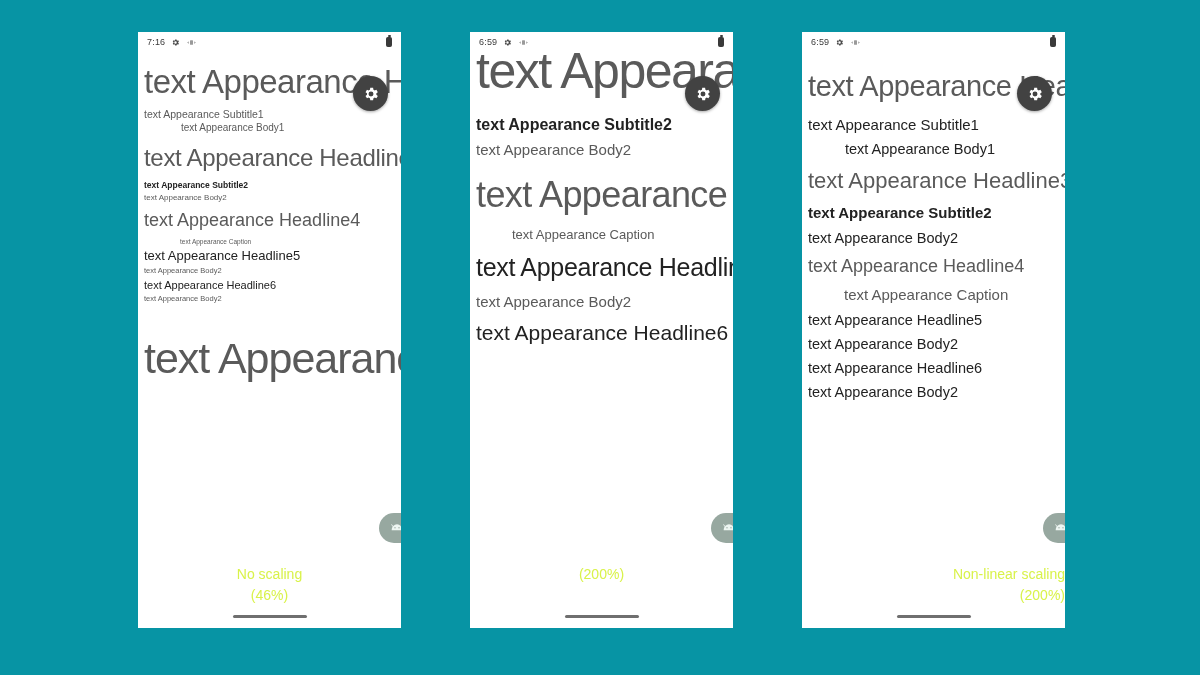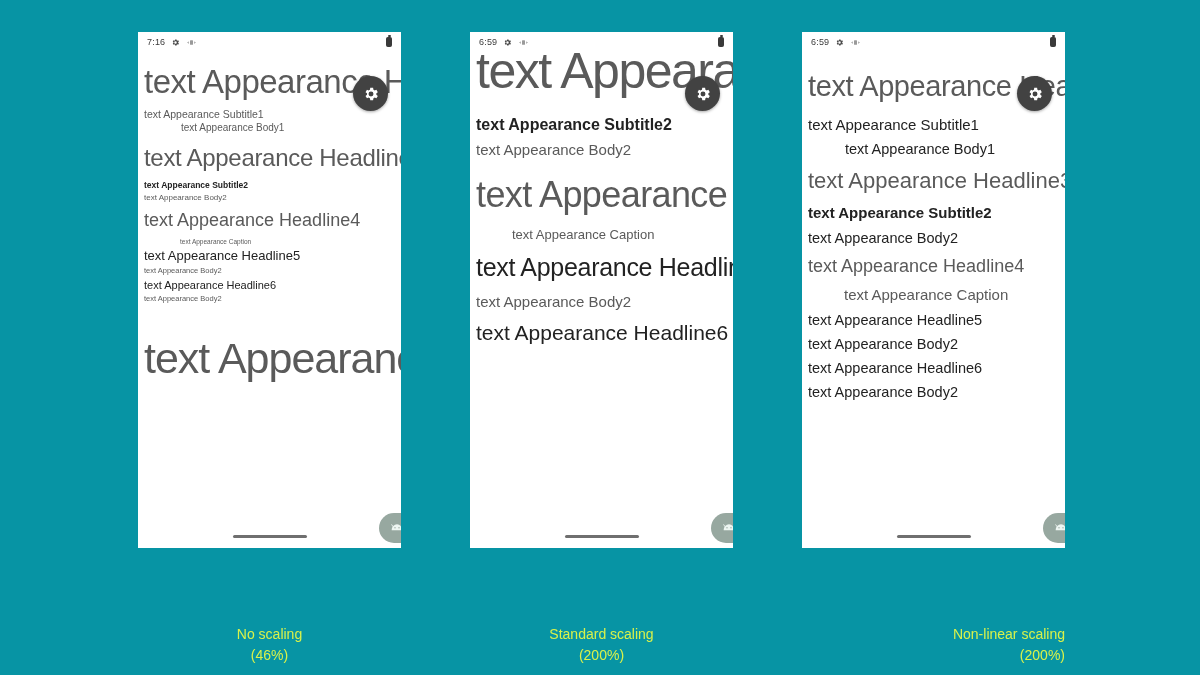--- a/index.html
+++ b/index.html
@@ -13,21 +13,21 @@
     position: relative;
     width: 1200px; height: 675px;
     background: #0794a4;
   }
 
   
   .phone {
     position: absolute;
     top: 32px;
     width: 263px;
-    height: 516px;
+    height: 596px;
     background: #ffffff;
     overflow: hidden;
   }
   #phone-1 { left: 138px; }
   #phone-2 { left: 470px; }
   #phone-3 { left: 802px; }
 
   
   .status-bar {
     position: relative;
@@ -168,21 +168,21 @@
     transform: translateX(-50%);
     width: 74px; height: 3.5px;
     border-radius: 2px;
     background: #6f6f6f;
     z-index: 7;
   }
 
   
   .caption {
     position: absolute;
-    top: 624px;
+    top: 564px;
     width: 263px;
     text-align: center;
     color: #d9f24a;
     font-size: 14px;
     line-height: 21px;
   }
   #cap-1 { left: 138px; }
   #cap-2 { left: 470px; }
   #cap-3 { left: 802px; text-align: right; }
 </style>
@@ -348,21 +348,20 @@
     </div>
 
     <div class="home-indicator"></div>
   </div>
 
   <div class="caption" id="cap-1">
     <div>No scaling</div>
     <div>(46%)</div>
   </div>
   <div class="caption" id="cap-2">
-    <div>Standard scaling</div>
     <div>(200%)</div>
   </div>
   <div class="caption" id="cap-3">
     <div>Non-linear scaling</div>
     <div>(200%)</div>
   </div>
 
 </div>
 
 </body></html>

